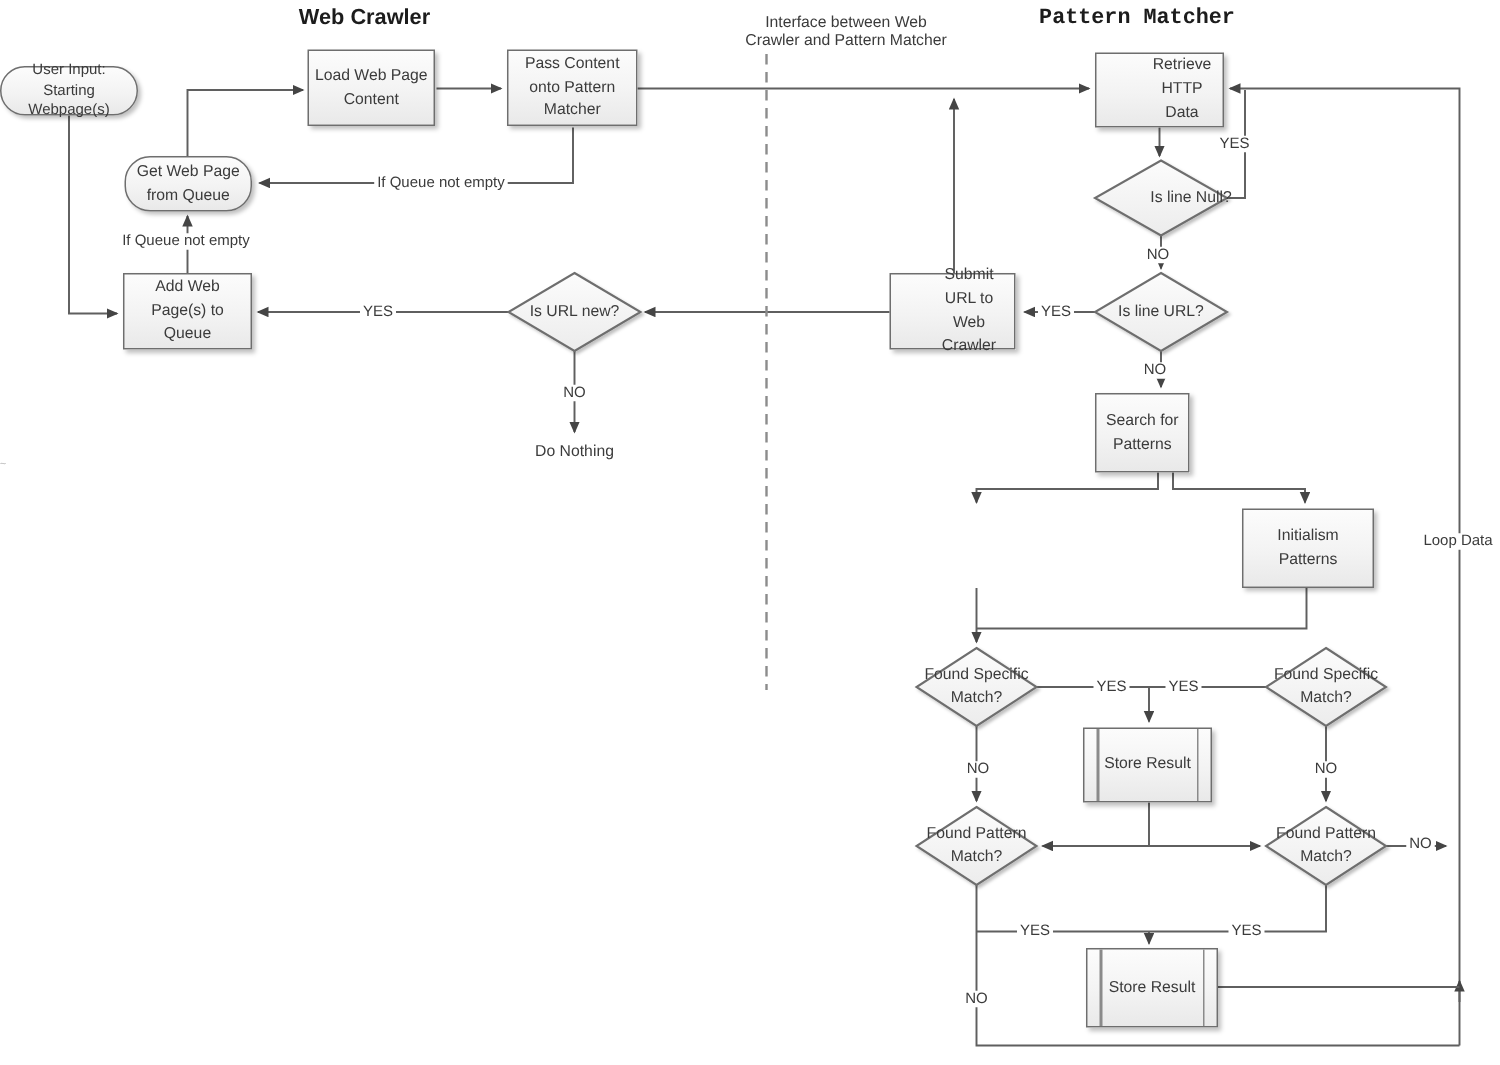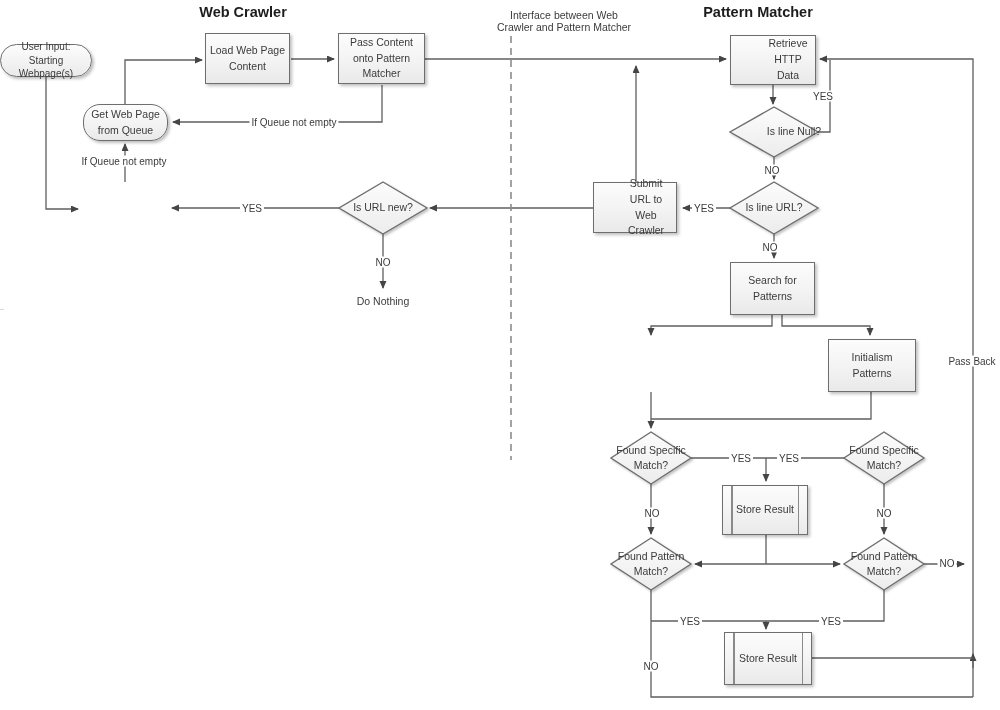--- a/index.html
+++ b/index.html
@@ -103,33 +103,34 @@
       <polygon points="774,107 818,132 774,157 730,132"></polygon>
       <polygon points="774,182 818,208 774,234 730,208"></polygon>
       <polygon points="651,432 691,458 651,484 611,458"></polygon>
       <polygon points="884,432 924,458 884,484 844,458"></polygon>
       <polygon points="651,538 691,564 651,590 611,564"></polygon>
       <polygon points="884,538 924,564 884,590 844,564"></polygon>
     </g>
   </svg>
 
   <div class="section-title" style="left:243px;top:4px;">Web Crawler</div>
-  <div class="section-title" style="left:758px;top:4px;">Pattern Matcher</div>
+  <div class="section-title" style="left:758px;top:4px;font-family:Liberation Mono, monospace;">Pattern Matcher</div>
   <div class="divider-note" style="left:516px;top:9px;margin-left:48px;">
     <span>Interface between Web</span><br>
     <span>Crawler and Pattern Matcher</span>
   </div>
 
   <div class="node" style="left:205px;top:33px;width:85px;height:51px;">Load Web Page Content</div>
   <div class="node stadium" style="left:0px;top:44px;width:92px;height:33px;font-size:10px;line-height:1.35;">User Input: Starting Webpage(s)</div>
   <div class="node" style="left:338px;top:33px;width:87px;height:51px;">Pass Content onto Pattern Matcher</div>
   <div class="node stadium" style="left:83px;top:104px;width:85px;height:37px;">Get Web Page from Queue</div>
+  <div class="node" style="left:82px;top:182px;width:86px;height:51px;">Add Web Page(s) to Queue</div>
   <div class="node" style="left:593px;top:182px;width:84px;height:51px;padding-left:24px;">Submit URL to Web Crawler</div>
   <div class="node" style="left:730px;top:35px;width:86px;height:50px;padding-left:32px;">Retrieve HTTP Data</div>
-  <div class="node" style="left:730px;top:262px;width:85px;height:53px;">Search for Patterns</div>
+  <div class="node" style="left:730px;top:262px;width:63px;height:53px;">Search for Patterns</div>
   <div class="node" style="left:828px;top:339px;width:88px;height:53px;">Initialism Patterns</div>
 
   <div class="node predef" style="left:722px;top:485px;width:86px;height:50px;">
     <span class="bar l"></span>
     <span class="bar r"></span>
     <span>Store Result</span>
   </div>
   <div class="node predef" style="left:724px;top:632px;width:88px;height:53px;">
     <span class="bar l"></span>
     <span class="bar r"></span>
@@ -145,21 +146,21 @@
   <div class="dlabel" style="left:884px;top:564px;width:78px;">Found Pattern Match?</div>
 
   <span class="elabel" style="left:294px;top:122px;">If Queue not empty</span>
   <span class="elabel" style="left:124px;top:161px;">If Queue not empty</span>
   <span class="elabel" style="left:252px;top:208px;">YES</span>
   <span class="elabel" style="left:383px;top:262px;">NO</span>
   <span class="elabel" style="left:823px;top:96px;">YES</span>
   <span class="elabel" style="left:772px;top:170px;">NO</span>
   <span class="elabel" style="left:704px;top:208px;">YES</span>
   <span class="elabel" style="left:770px;top:247px;">NO</span>
-  <span class="elabel" style="left:972px;top:361px;">Pass Back</span>
+  <span class="elabel" style="left:972px;top:361px;">Loop Data</span>
   <span class="elabel" style="left:741px;top:458px;">YES</span>
   <span class="elabel" style="left:789px;top:458px;">YES</span>
   <span class="elabel" style="left:652px;top:513px;">NO</span>
   <span class="elabel" style="left:884px;top:513px;">NO</span>
   <span class="elabel" style="left:947px;top:563px;">NO</span>
   <span class="elabel" style="left:690px;top:621px;">YES</span>
   <span class="elabel" style="left:831px;top:621px;">YES</span>
   <span class="elabel" style="left:651px;top:666px;">NO</span>
 
   <span class="plain-text" style="left:383px;top:301px;">Do Nothing</span>

